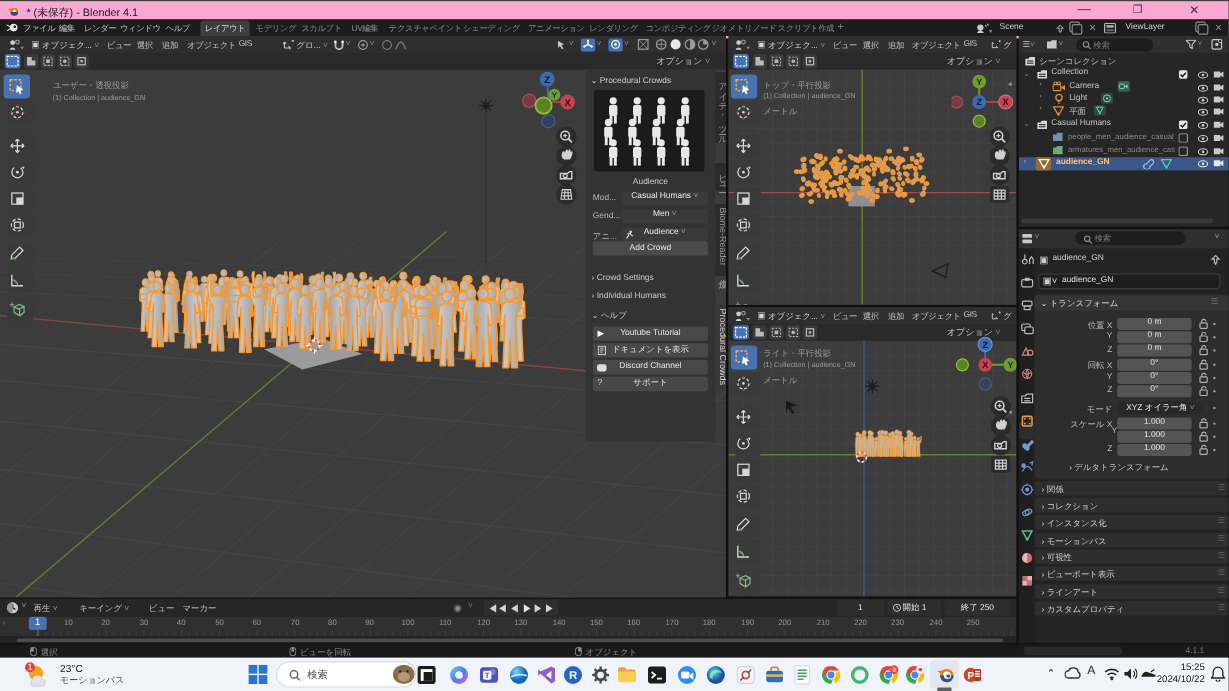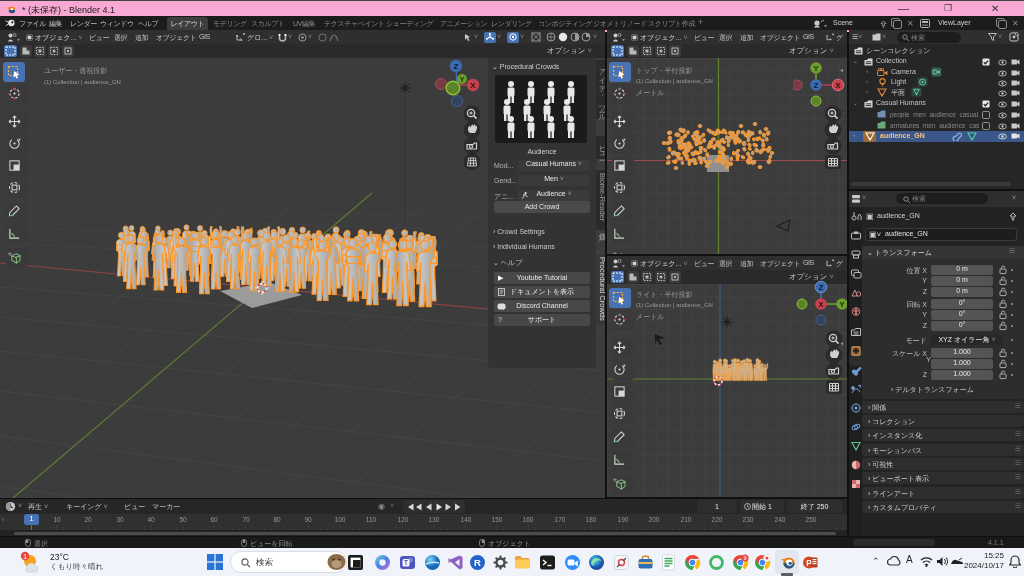--- a/index.html
+++ b/index.html
@@ -1519,21 +1519,21 @@
 </div>
 
 <div class="abs" style="left:0;top:548px;width:1024px;height:28px;background:#f0f3f9;color:#111">
   <svg class="abs" style="left:18px;top:3px" width="28" height="22" viewBox="0 0 28 22">
     <circle cx="12" cy="10" r="6" fill="#f6a21c"></circle>
     <path d="M9 15.5 a4.5 4 0 0 1 4.5 -3.5 a3.6 3.6 0 0 1 3.6 2.7 a3.1 3.1 0 0 1 2.7 3.1 a3.1 3.1 0 0 1 -3.1 3.1 h-7.2 a3.1 3.1 0 0 1 -0.5 -5.4 Z" fill="#dfe3e8" stroke="#c2c7cf" stroke-width="0.6"></path>
     <circle cx="7" cy="5" r="4.2" fill="#e4463f"></circle>
       <text x="7" y="7.6" font-size="7.5" fill="#fff" text-anchor="middle">1</text>
   </svg>
   <span class="abs" style="left:50px;top:4px;font-size:8.5px;color:#1a1a1a">23°C</span>
-  <span class="abs" style="left:50px;top:14px;font-size:7.5px;color:#3c3c3c">くもり時々晴れ</span>
+  <span class="abs" style="left:50px;top:14px;font-size:7.5px;color:#3c3c3c">モーションパス</span>
   <svg class="abs" style="left:207px;top:6px" width="16" height="16" viewBox="0 0 16 16" fill="#2c73d8">
       <rect x="0" y="0" width="7.4" height="7.4"></rect>
       <rect x="8.6" y="0" width="7.4" height="7.4"></rect>
       <rect x="0" y="8.6" width="7.4" height="7.4"></rect>
       <rect x="8.6" y="8.6" width="7.4" height="7.4"></rect>
     </svg>
   <div class="abs" style="left:230px;top:3px;width:117px;height:22px;background:#fff;border:1px solid #d8dce3;border-radius:11px">
     <svg class="abs" style="left:10px;top:6px" width="10" height="10" viewBox="0 0 10 10">
         <circle cx="4" cy="4" r="3.1" fill="none" stroke="#555" stroke-width="1.1"></circle>
         <line x1="6.3" y1="6.3" x2="9" y2="9" stroke="#555" stroke-width="1.1"></line>
@@ -1692,17 +1692,17 @@
     </svg>
   <svg class="abs" style="left:936px;top:8px" width="12" height="11" viewBox="0 0 12 11">
       <path d="M1 4 h2.5 l3 -3 v9 l-3 -3 h-2.5 Z" fill="#222"></path>
       <path d="M8.5 3 a4 4 0 0 1 0 5 M10 1.5 a6 6 0 0 1 0 8" fill="none" stroke="#222"></path>
     </svg>
   <svg class="abs" style="left:950px;top:9px" width="14" height="9" viewBox="0 0 14 9">
       <path d="M1 7 q2 -5 5 -4 l6 2 q1.5 0.8 1 2 Z" fill="#222"></path>
       <path d="M9 3 l3 -2" stroke="#222"></path>
     </svg>
   <span class="abs" style="left:970px;top:3px;width:34px;text-align:right;font-size:8px;color:#1a1a1a">15:25</span>
-  <span class="abs" style="left:958px;top:13px;width:46px;text-align:right;font-size:8px;color:#1a1a1a">2024/10/17</span>
+  <span class="abs" style="left:958px;top:13px;width:46px;text-align:right;font-size:8px;color:#1a1a1a">2024/10/22</span>
   <svg class="abs" style="left:1009px;top:7px" width="12" height="13" viewBox="0 0 12 13">
       <path d="M6 1 a4 4 0 0 1 4 4 v3 l1.5 2 h-11 l1.5 -2 v-3 a4 4 0 0 1 4 -4 Z M4.5 11.5 a1.5 1.5 0 0 0 3 0" fill="none" stroke="#222" stroke-width="1.1"></path>
     </svg>
 </div>
 
 </body></html>

